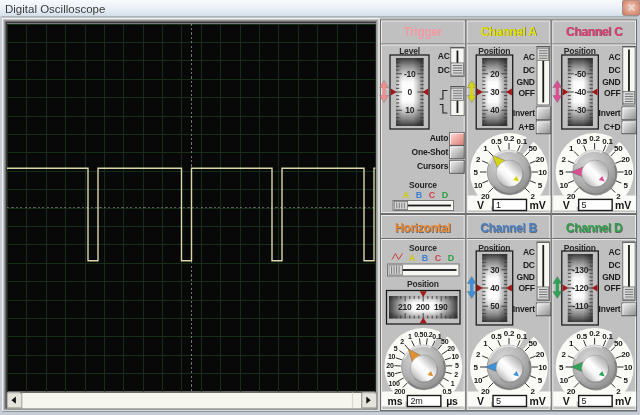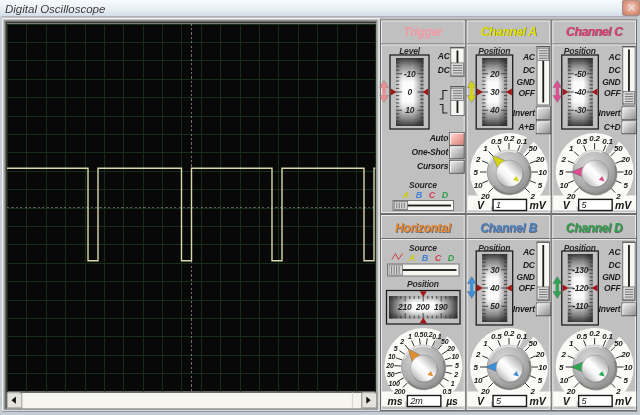--- a/index.html
+++ b/index.html
@@ -1,15 +1,15 @@
 <!DOCTYPE html>
 <html><head><meta charset="utf-8"><style>
 html,body{margin:0;padding:0;background:#c6ccd4;}
 *{font-family:"Liberation Sans",sans-serif;}
-#win{position:relative;width:640px;height:415px;overflow:hidden;font-style:italic;}
+#win{position:relative;width:640px;height:415px;overflow:hidden;}
 </style></head>
 <body>
 <div id="win"><svg width="640" height="415" viewBox="0 0 640 415">
 <defs>
  <linearGradient id="tb" x1="0" y1="0" x2="0" y2="1">
   <stop offset="0" stop-color="#f8fbfd"></stop>
           <stop offset="0.5" stop-color="#eaf0f6"></stop>
   <stop offset="0.8" stop-color="#dde6ef"></stop>
           <stop offset="1" stop-color="#d3dde8"></stop>
  </linearGradient>

